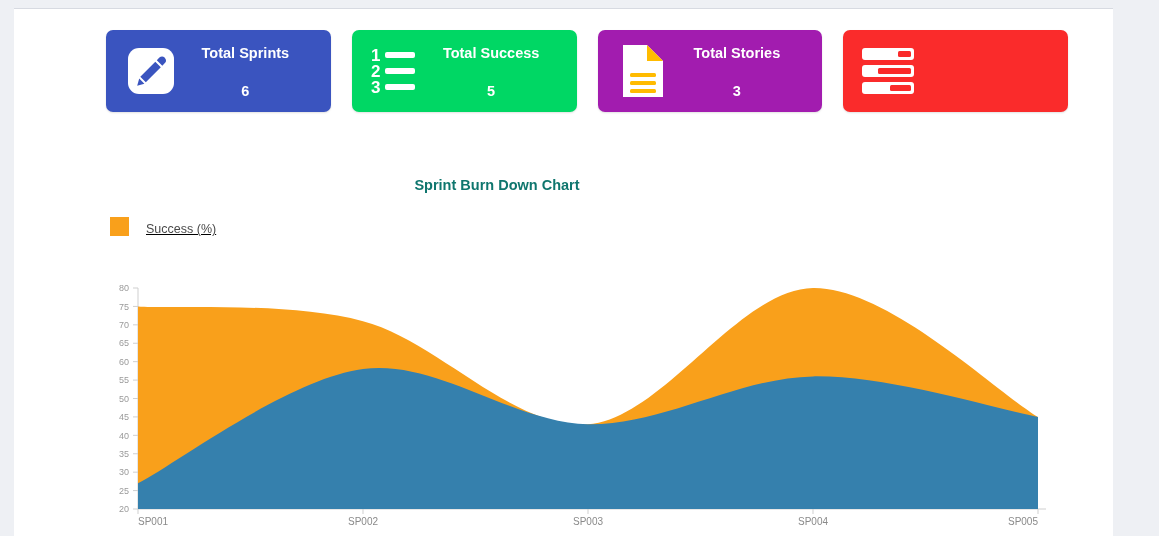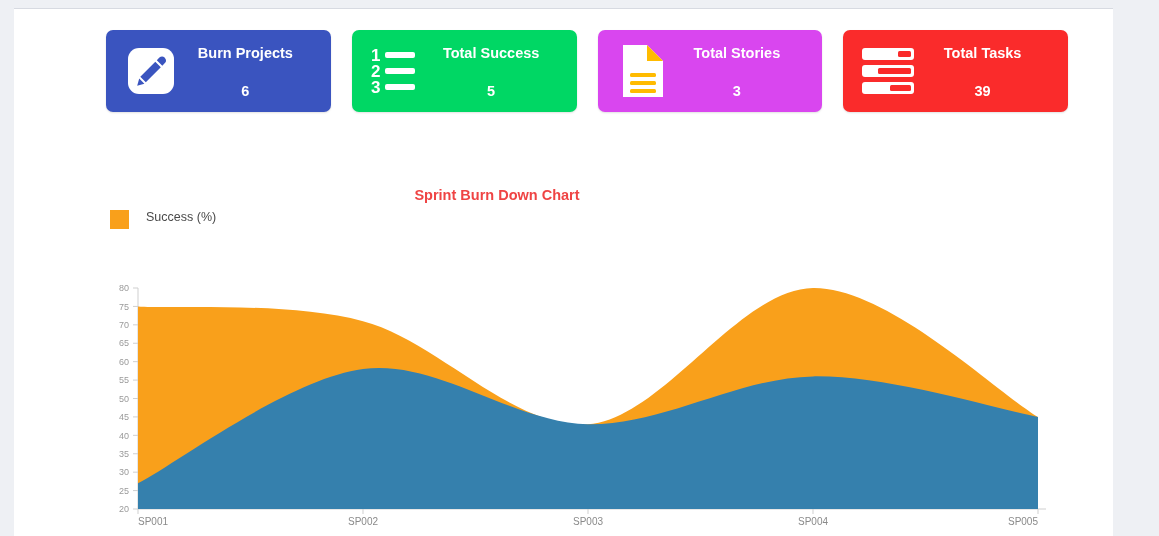--- a/index.html
+++ b/index.html
@@ -38,28 +38,28 @@
   .card-text {
     flex:1 1 auto;
     text-align:center;
     padding-right:6px;
   }
   .card-title { font-size:14.5px; font-weight:bold; line-height:1.1; }
   .card-value { font-size:14.5px; font-weight:bold; margin-top:22px; line-height:1; }
 
   
   .chart-title {
-    position:absolute; left:0; top:178px; width:966px;
+    position:absolute; left:0; top:168px; width:966px;
     text-align:center;
-    font-size:14.5px; font-weight:bold; color:#ef4444;
+    font-size:14.5px; font-weight:bold; color:#0f766e;
   }
   .legend {
     position:absolute; left:96px; top:201px;
   }
-  .legend-row { display:flex; align-items:flex-start; height:26px; }
+  .legend-row { display:flex; align-items:flex-end; height:26px;text-decoration:underline; }
   .legend-swatch { width:19px; height:19px; flex:0 0 19px; }
   .legend-label { margin-left:17px; font-size:12.5px; color:#4a4a4a; }
 
   .plot-wrap { position:absolute; left:0; top:0; width:1099px; height:528px; }
   .plot-svg { position:absolute; left:0; top:0; }
 
   .tick-label {
     font-family:"Liberation Sans", sans-serif;
     font-size:9px; fill:#9a9a9a;
   }
@@ -80,21 +80,21 @@
         <svg width="50" height="50" viewBox="0 0 50 50">
           <rect x="2" y="2" width="46" height="46" rx="11" fill="#ffffff"></rect>
           <g fill="#3a54bf">
             <path d="M33.4 11.6c1.5-1.5 3.8-1.5 5.2 0l.3.3c1.5 1.5 1.5 3.8 0 5.2l-2.6 2.6-5.5-5.5 2.6-2.6z"></path>
             <path d="M29.3 15.8l5.5 5.5-15 15-5.5-5.5 15-15z"></path>
             <path d="M13.2 32.6l5.2 5.2-7.2 2 2-7.2z"></path>
           </g>
         </svg>
       </span>
       <span class="card-text">
-        <span class="card-title">Burn Projects</span>
+        <span class="card-title">Total Sprints</span>
         <span class="card-value" style="display:block">6</span>
       </span>
     </div>
 
     <div class="card" style="background: rgb(0, 215, 100);">
       <span class="card-icon">
         <svg width="52" height="46" viewBox="0 0 52 46">
           <g fill="#ffffff" font-family="Liberation Sans, sans-serif" font-size="17" font-weight="bold">
             <text x="0" y="13">1</text>
             <text x="0" y="29">2</text>
@@ -106,21 +106,21 @@
             <rect x="14" y="36" width="30" height="6" rx="2"></rect>
           </g>
         </svg>
       </span>
       <span class="card-text">
         <span class="card-title">Total Success</span>
         <span class="card-value" style="display:block">5</span>
       </span>
     </div>
 
-    <div class="card" style="background: #d946ef;">
+    <div class="card" style="background: #a21caf;">
       <span class="card-icon">
         <svg width="46" height="54" viewBox="0 0 46 54">
           <path d="M3 1h24l16 16v36H3z" fill="#ffffff"></path>
           <path d="M27 1l16 16H27z" fill="#ffbb00"></path>
           <g fill="#ffbb00">
             <rect x="10" y="29" width="26" height="4" rx="1.5"></rect>
             <rect x="10" y="37" width="26" height="4" rx="1.5"></rect>
             <rect x="10" y="45" width="26" height="4" rx="1.5"></rect>
           </g>
         </svg>
@@ -138,24 +138,20 @@
             <rect x="0" y="1" width="52" height="12" rx="3"></rect>
             <rect x="0" y="18" width="52" height="12" rx="3"></rect>
             <rect x="0" y="35" width="52" height="12" rx="3"></rect>
           </g>
           <g fill="#fa2b2b">
             <rect x="36" y="4" width="13" height="6" rx="1.5"></rect>
             <rect x="16" y="21" width="33" height="6" rx="1.5"></rect>
             <rect x="28" y="38" width="21" height="6" rx="1.5"></rect>
           </g>
         </svg>
-      </span>
-      <span class="card-text">
-        <span class="card-title">Total Tasks</span>
-        <span class="card-value" style="display:block">39</span>
       </span>
     </div>
 
   </div>
 
   <div class="chart-title">Sprint Burn Down Chart</div>
 
   <div class="legend">
     <div class="legend-row">
       <span class="legend-swatch" id="sw0" style="background: rgb(249, 160, 27);"></span>

